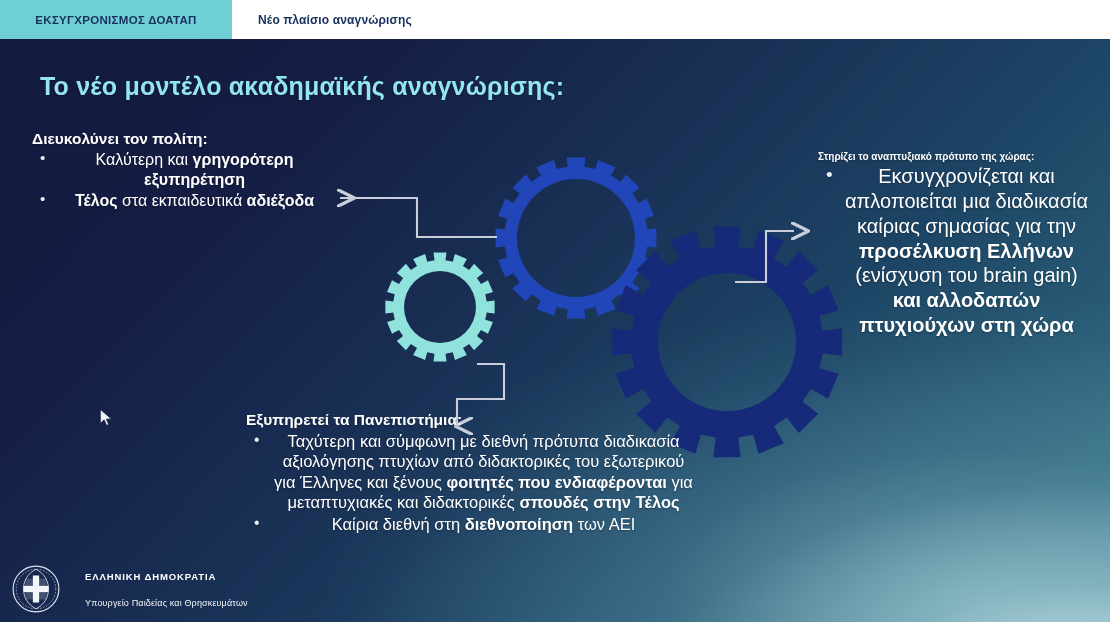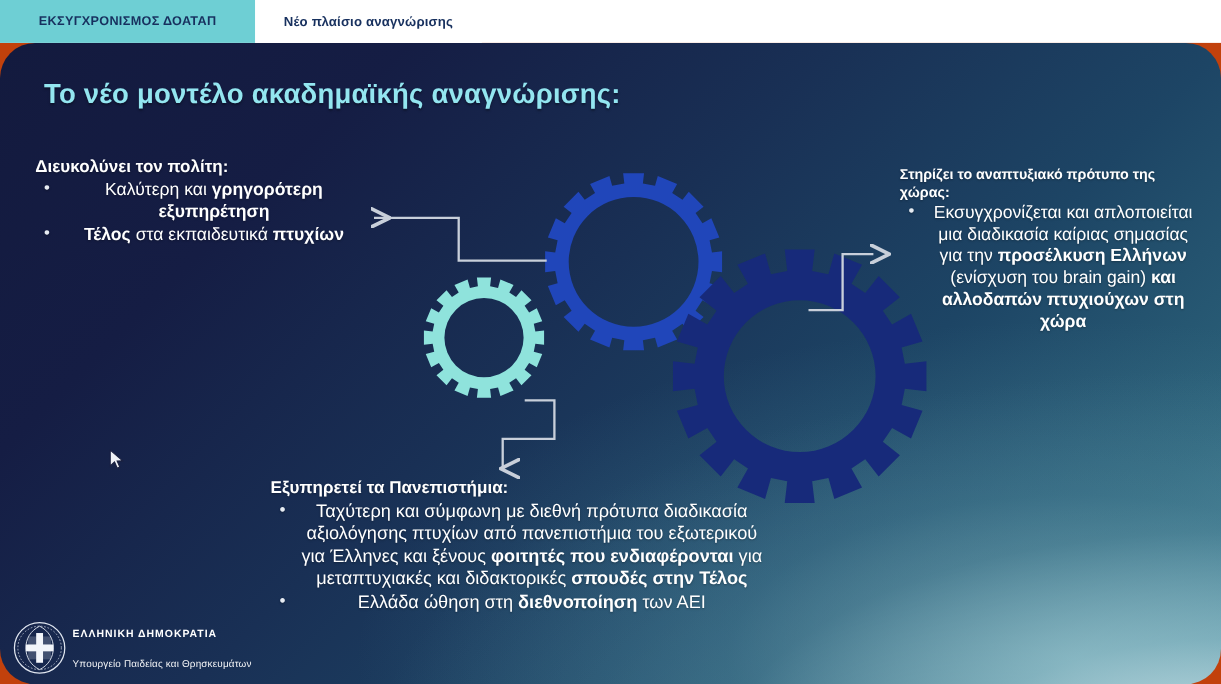--- a/index.html
+++ b/index.html
@@ -31,21 +31,20 @@
     padding:0 26px;background:#ffffff;color:#17305e;font-size:12px;
   }
 
   
   .slide{
     position:absolute;left:0;top:39px;width:1110px;height:583px;overflow:hidden;
     background:
       radial-gradient(120% 105% at 100% 112%, rgba(225,242,245,.92) 0%, rgba(150,196,206,.55) 18%, rgba(86,140,158,.30) 34%, rgba(40,80,110,0) 58%),
       radial-gradient(95% 85% at 88% 96%, rgba(171,214,220,.55) 0%, rgba(90,150,170,.25) 30%, rgba(30,60,95,0) 62%),
       linear-gradient(135deg,#131a3e 0%,#151d44 22%,#193055 45%,#1d4565 66%,#2b6179 86%,#3f7c90 100%);
-    border-radius: 32px;
   }
 
   
   .gears{position:absolute;left:0;top:0;width:1110px;height:583px;}
   .gears svg{position:absolute;left:0;top:0;}
 
   
   .arrows{position:absolute;left:0;top:0;width:1110px;height:583px;}
 
   
@@ -68,37 +67,37 @@
     text-shadow:0 1px 2px rgba(0,0,0,.30);
     margin-top:1px;
   }
   .block li:before{
     content:"\2022";position:absolute;left:8px;top:-1px;
     font-size:.95em;color:#e7ecf3;
   }
   .b{font-weight:bold;}
 
   
-  #block-citizen{left:32px;top:104px;width:300px;}
+  #block-citizen{left:32px;top:91px;width:300px;}
   #block-citizen .head{font-size:15.5px;}
   #block-citizen li{font-size:16px;}
 
   
   #block-growth{left:818px;top:112px;width:272px;}
-  #block-growth .head{font-size:13px;}
-  #block-growth li{font-size:16px;}
-
-  
-  #block-universities{left:246px;top:396px;width:450px;}
+  #block-growth .head{font-size:10px;}
+  #block-growth li{font-size:20px;}
+
+  
+  #block-universities{left:246px;top:372px;width:450px;}
   #block-universities .head{font-size:15.5px;}
   #block-universities li{font-size:16.5px;}
 
   
   .logo{
-    position:absolute;left:10px;top:524px;display:flex;align-items:center;gap:4px;
+    position:absolute;left:10px;top:524px;display:flex;align-items:center;gap:23px;
   }
   .logo .crest{width:52px;height:52px;flex:none;}
   .logo .words{color:#ffffff;}
   .logo .l1{font-size:9.5px;font-weight:bold;letter-spacing:.9px;}
   .logo .l2{font-size:9px;letter-spacing:.15px;margin-top:16px;opacity:.95;}
 
   
   .cursor{position:absolute;left:99px;top:369px;width:15px;height:20px;pointer-events:none;z-index:35;}
 </style>
 </head>
@@ -148,36 +147,36 @@
         <path d="M477,325 L504,325 L504,360 L457,360 L457,387" fill="none" stroke="#c8cfda" stroke-width="2.1" marker-end="url(#ah-d)"></path>
       </svg>
     </div>
 
     <div class="slide-title">Το νέο μοντέλο ακαδημαϊκής αναγνώρισης:</div>
 
     <div class="block" id="block-citizen">
       <div class="head">Διευκολύνει τον πολίτη:</div>
       <ul>
           <li><span>Καλύτερη και </span><span class="b">γρηγορότερη εξυπηρέτηση</span></li>
-          <li><span class="b">Τέλος</span><span> στα εκπαιδευτικά </span><span class="b">πτυχίων</span></li>
+          <li><span class="b">Τέλος</span><span> στα εκπαιδευτικά </span><span class="b">αδιέξοδα</span></li>
         </ul>
     </div>
 
     <div class="block" id="block-growth">
       <div class="head">Στηρίζει το αναπτυξιακό πρότυπο της χώρας:</div>
       <ul>
           <li><span>Εκσυγχρονίζεται και απλοποιείται μια διαδικασία καίριας σημασίας για την </span><span class="b">προσέλκυση Ελλήνων </span><span>(ενίσχυση του brain gain) </span><span class="b">και αλλοδαπών πτυχιούχων στη χώρα</span></li>
         </ul>
     </div>
 
     <div class="block" id="block-universities">
       <div class="head">Εξυπηρετεί τα Πανεπιστήμια:</div>
       <ul>
-          <li><span>Ταχύτερη και σύμφωνη με διεθνή πρότυπα διαδικασία αξιολόγησης πτυχίων από πανεπιστήμια του εξωτερικού για Έλληνες και ξένους </span><span class="b">φοιτητές που ενδιαφέρονται </span><span>για μεταπτυχιακές και διδακτορικές </span><span class="b">σπουδές στην Τέλος</span></li>
-          <li><span>Ελλάδα ώθηση στη </span><span class="b">διεθνοποίηση</span><span> των ΑΕΙ</span></li>
+          <li><span>Ταχύτερη και σύμφωνη με διεθνή πρότυπα διαδικασία αξιολόγησης πτυχίων από διδακτορικές του εξωτερικού για Έλληνες και ξένους </span><span class="b">φοιτητές που ενδιαφέρονται </span><span>για μεταπτυχιακές και διδακτορικές </span><span class="b">σπουδές στην Τέλος</span></li>
+          <li><span>Καίρια διεθνή στη </span><span class="b">διεθνοποίηση</span><span> των ΑΕΙ</span></li>
         </ul>
     </div>
 
     <div class="logo">
       <svg class="crest" viewBox="0 0 100 100" aria-hidden="true">
         <circle cx="50" cy="50" r="44" fill="none" stroke="#dfe5ef" stroke-width="2.2"></circle>
         <circle cx="50" cy="50" r="38" fill="none" stroke="#dfe5ef" stroke-width="1.2" stroke-dasharray="3 3"></circle>
         <g fill="none" stroke="#dfe5ef" stroke-width="1.6">
           <path d="M50 12 C34 20 26 34 26 50 C26 66 34 80 50 88 C66 80 74 66 74 50 C74 34 66 20 50 12 Z"></path>
         </g>

